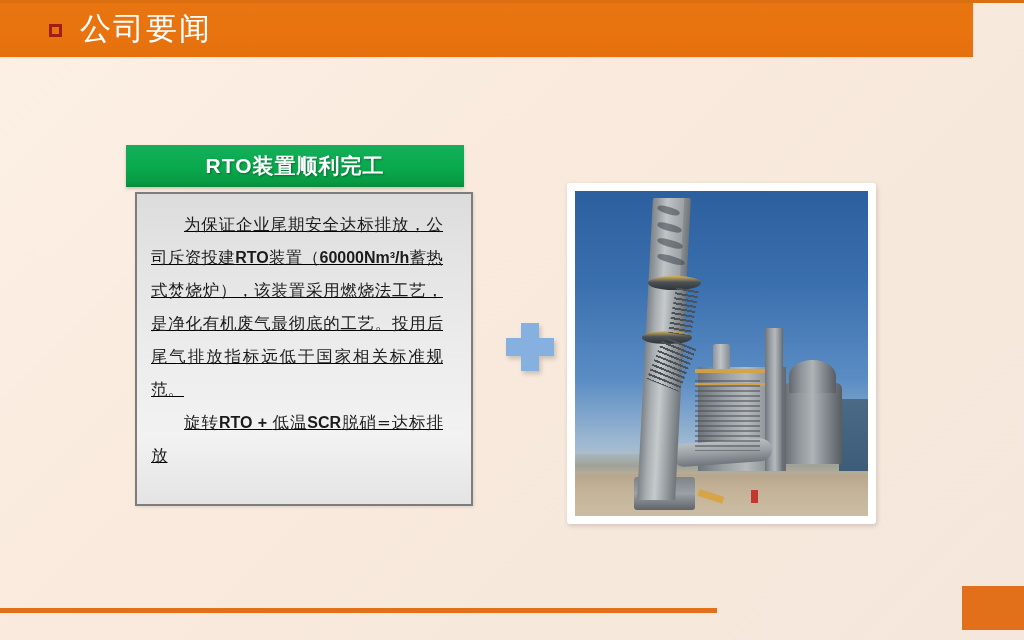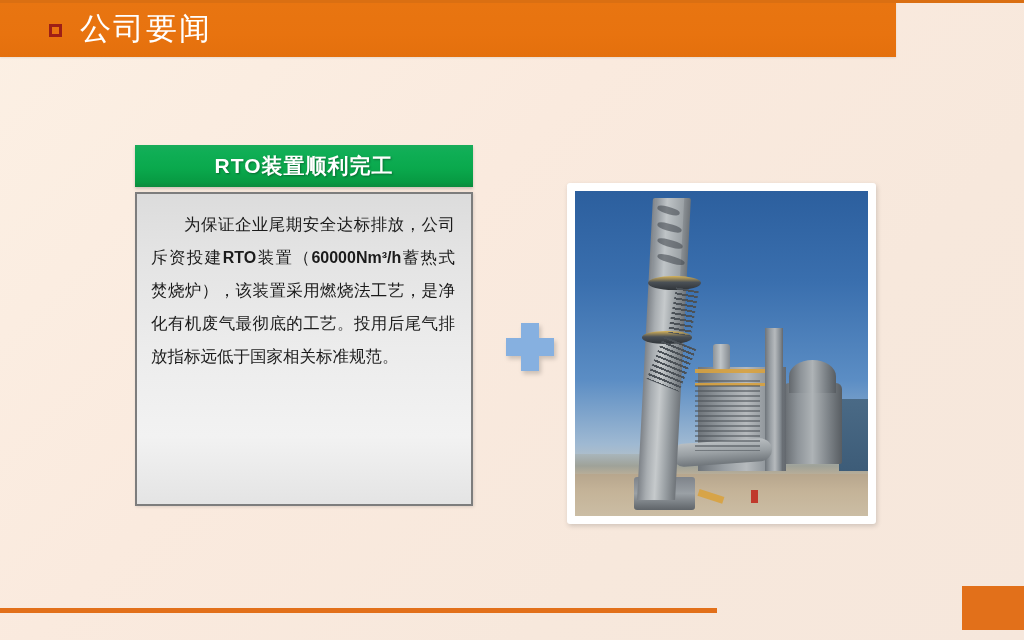--- a/index.html
+++ b/index.html
@@ -19,21 +19,21 @@
     height: 640px;
     background: linear-gradient(135deg, #fcf0e4 0%, #faeade 40%, #f7e8dc 70%, #f6e7dc 100%);
     overflow: hidden;
   }
 
   
   #header-bar {
     position: absolute;
     left: 0;
     top: 0;
-    width: 896px;
+    width: 973px;
     height: 57px;
     background: linear-gradient(180deg, #e07414 0%, #e87511 6%, #e8730f 60%, #e4700d 100%);
     box-shadow: 0 1px 2px rgba(0,0,0,0.08);
   }
   #header-top-strip {
     position: absolute;
     left: 0;
     top: 0;
     width: 1024px;
     height: 3px;
@@ -56,21 +56,21 @@
     line-height: 44px;
     color: #ffffff;
     letter-spacing: 2px;
     font-weight: 400;
     white-space: nowrap;
   }
 
   
   #green-bar {
     position: absolute;
-    left: 135px;
+    left: 126px;
     top: 145px;
     width: 338px;
     height: 42px;
     background: linear-gradient(180deg, #19ac5a 0%, #0fae55 18%, #0aa94d 55%, #079a42 88%, #0b8a3c 100%);
     box-shadow: 0 2px 3px rgba(0,0,0,0.18);
   }
   #green-bar-title {
     width: 100%;
     text-align: center;
     color: #ffffff;
@@ -85,22 +85,23 @@
   
   #text-box {
     position: absolute;
     left: 135px;
     top: 192px;
     width: 338px;
     height: 314px;
     box-sizing: border-box;
     border: 2px solid #7d7d7d;
     background: linear-gradient(180deg, #dcdcdc 0%, #e3e3e3 18%, #ececec 50%, #f2f2f2 78%, #e4e4e4 100%);
-    padding: 14px 16px 10px 14px;
+    padding: 14px 28px 10px 14px;
     box-shadow: 1px 1px 3px rgba(0,0,0,0.12);
+    text-decoration: underline;
   }
   .body-para {
     margin: 0;
     color: #1b1b1b;
     font-size: 16.5px;
     line-height: 33px;
     text-indent: 2em;
     font-family: "DejaVu Serif", "Liberation Serif", serif;
     text-align: justify;
   }
@@ -270,20 +271,23 @@
     <div id="header-title">公司要闻</div>
   </div>
 
   <div id="green-bar">
     <div id="green-bar-title">RTO装置顺利完工</div>
   </div>
 
   <div id="text-box">
     <p class="body-para">
       <span>为保证企业尾期安全达标排放，公司斥资投建</span><span class="latin">RTO</span><span>装置（</span><span class="latin">60000Nm³/h</span><span>蓄热式焚烧炉），该装置采用燃烧法工艺，是净化有机废气最彻底的工艺。投用后尾气排放指标远低于国家相关标准规范。</span>
+    </p>
+    <p class="body-para">
+      <span>旋转</span><span class="latin">RTO + </span><span>低温</span><span class="latin">SCR</span><span>脱硝=达标排放</span>
     </p>
   </div>
 
   <div id="plus-connector">
     <svg width="54" height="54" viewBox="0 0 54 54" aria-hidden="true">
       <path d="M18 3 H36 V18 H51 V36 H36 V51 H18 V36 H3 V18 H18 Z" fill="#86b0e0"></path>
     </svg>
   </div>
 
   <div id="photo-frame">

